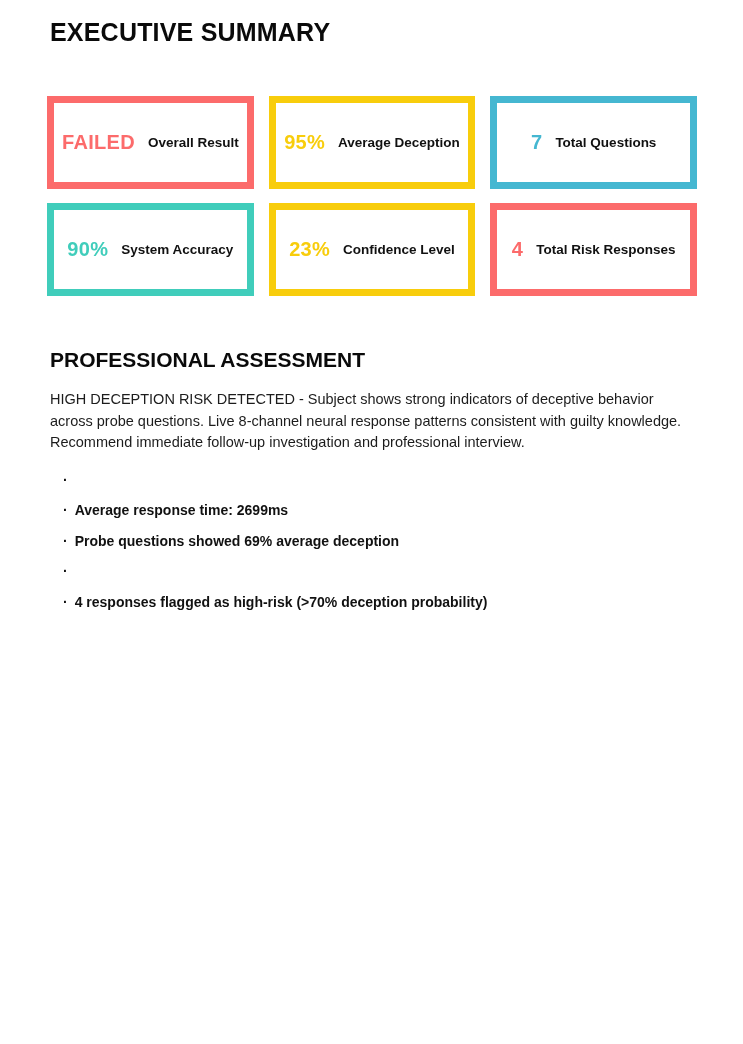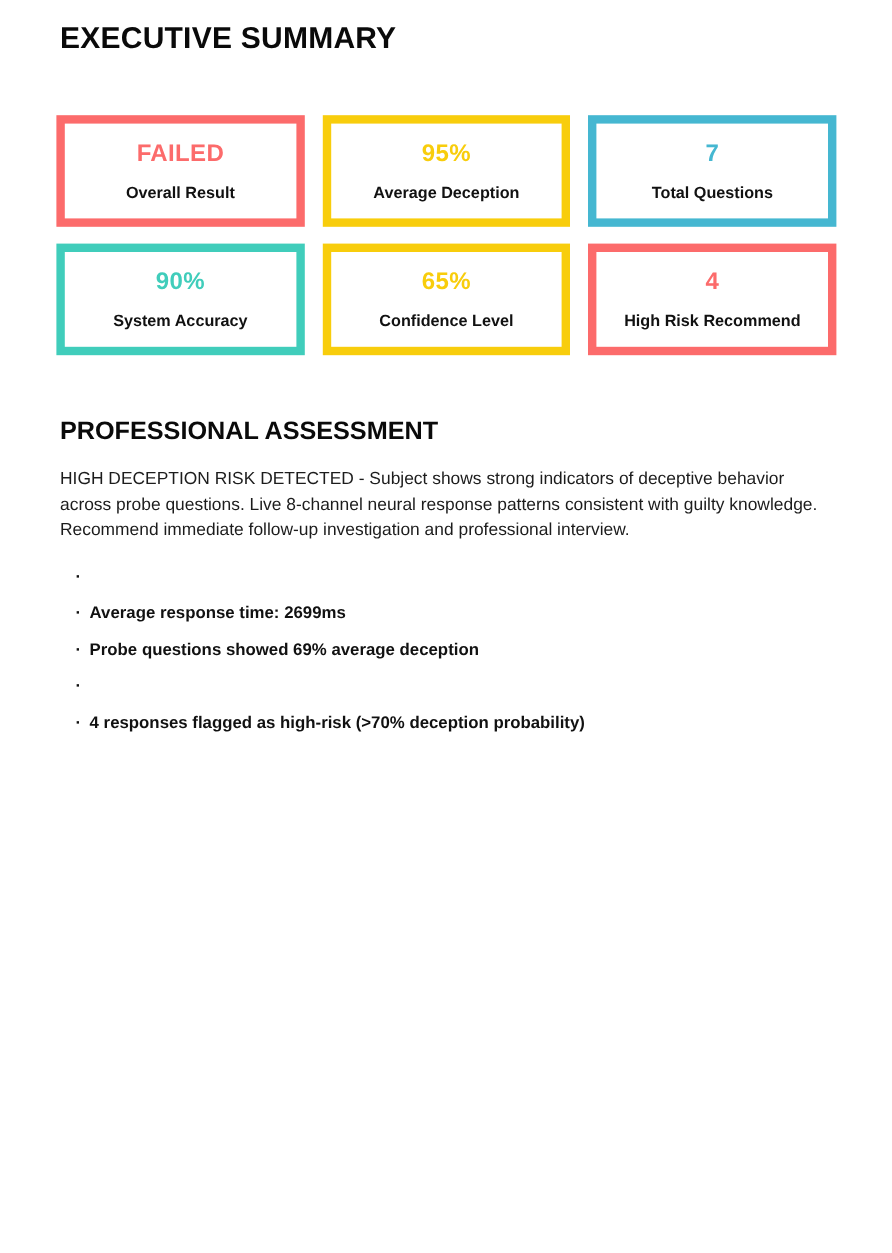--- a/index.html
+++ b/index.html
@@ -26,21 +26,21 @@
     display: grid;
     grid-template-columns: 1fr 1fr 1fr;
     column-gap: 15px;
     row-gap: 14px;
   }
   .stat-card {
     height: 93px;
     border: 7px solid #cccccc;
     background: #ffffff;
     display: flex;
-    flex-direction: column;
+    flex-direction: row;
     align-items: center;
     justify-content: center;
     gap: 13px;
     text-align: center;
   }
   .stat-value {
     font-size: 20px;
     font-weight: bold;
     letter-spacing: 0.3px;
   }
@@ -114,27 +114,27 @@
       <div class="stat-value" style="color: rgb(69, 183, 209);">7</div>
       <div class="stat-label">Total Questions</div>
     </div>
 
     <div class="stat-card" style="border-color: rgb(64, 205, 187);">
       <div class="stat-value" style="color: rgb(64, 205, 187);">90%</div>
       <div class="stat-label">System Accuracy</div>
     </div>
 
     <div class="stat-card" style="border-color: rgb(248, 205, 12);">
-      <div class="stat-value" style="color: rgb(248, 205, 12);">65%</div>
+      <div class="stat-value" style="color: rgb(248, 205, 12);">23%</div>
       <div class="stat-label">Confidence Level</div>
     </div>
 
     <div class="stat-card" style="border-color: rgb(252, 107, 107);">
       <div class="stat-value" style="color: rgb(252, 107, 107);">4</div>
-      <div class="stat-label">High Risk Recommend</div>
+      <div class="stat-label">Total Risk Responses</div>
     </div>
 
   </div>
 
   <h2 class="section-heading heading-assessment">PROFESSIONAL ASSESSMENT</h2>
 
   <p class="assessment-body">HIGH DECEPTION RISK DETECTED - Subject shows strong indicators of deceptive behavior across probe questions. Live 8-channel neural response patterns consistent with guilty knowledge. Recommend immediate follow-up investigation and professional interview.</p>
 
 
   <ul class="findings-list">

